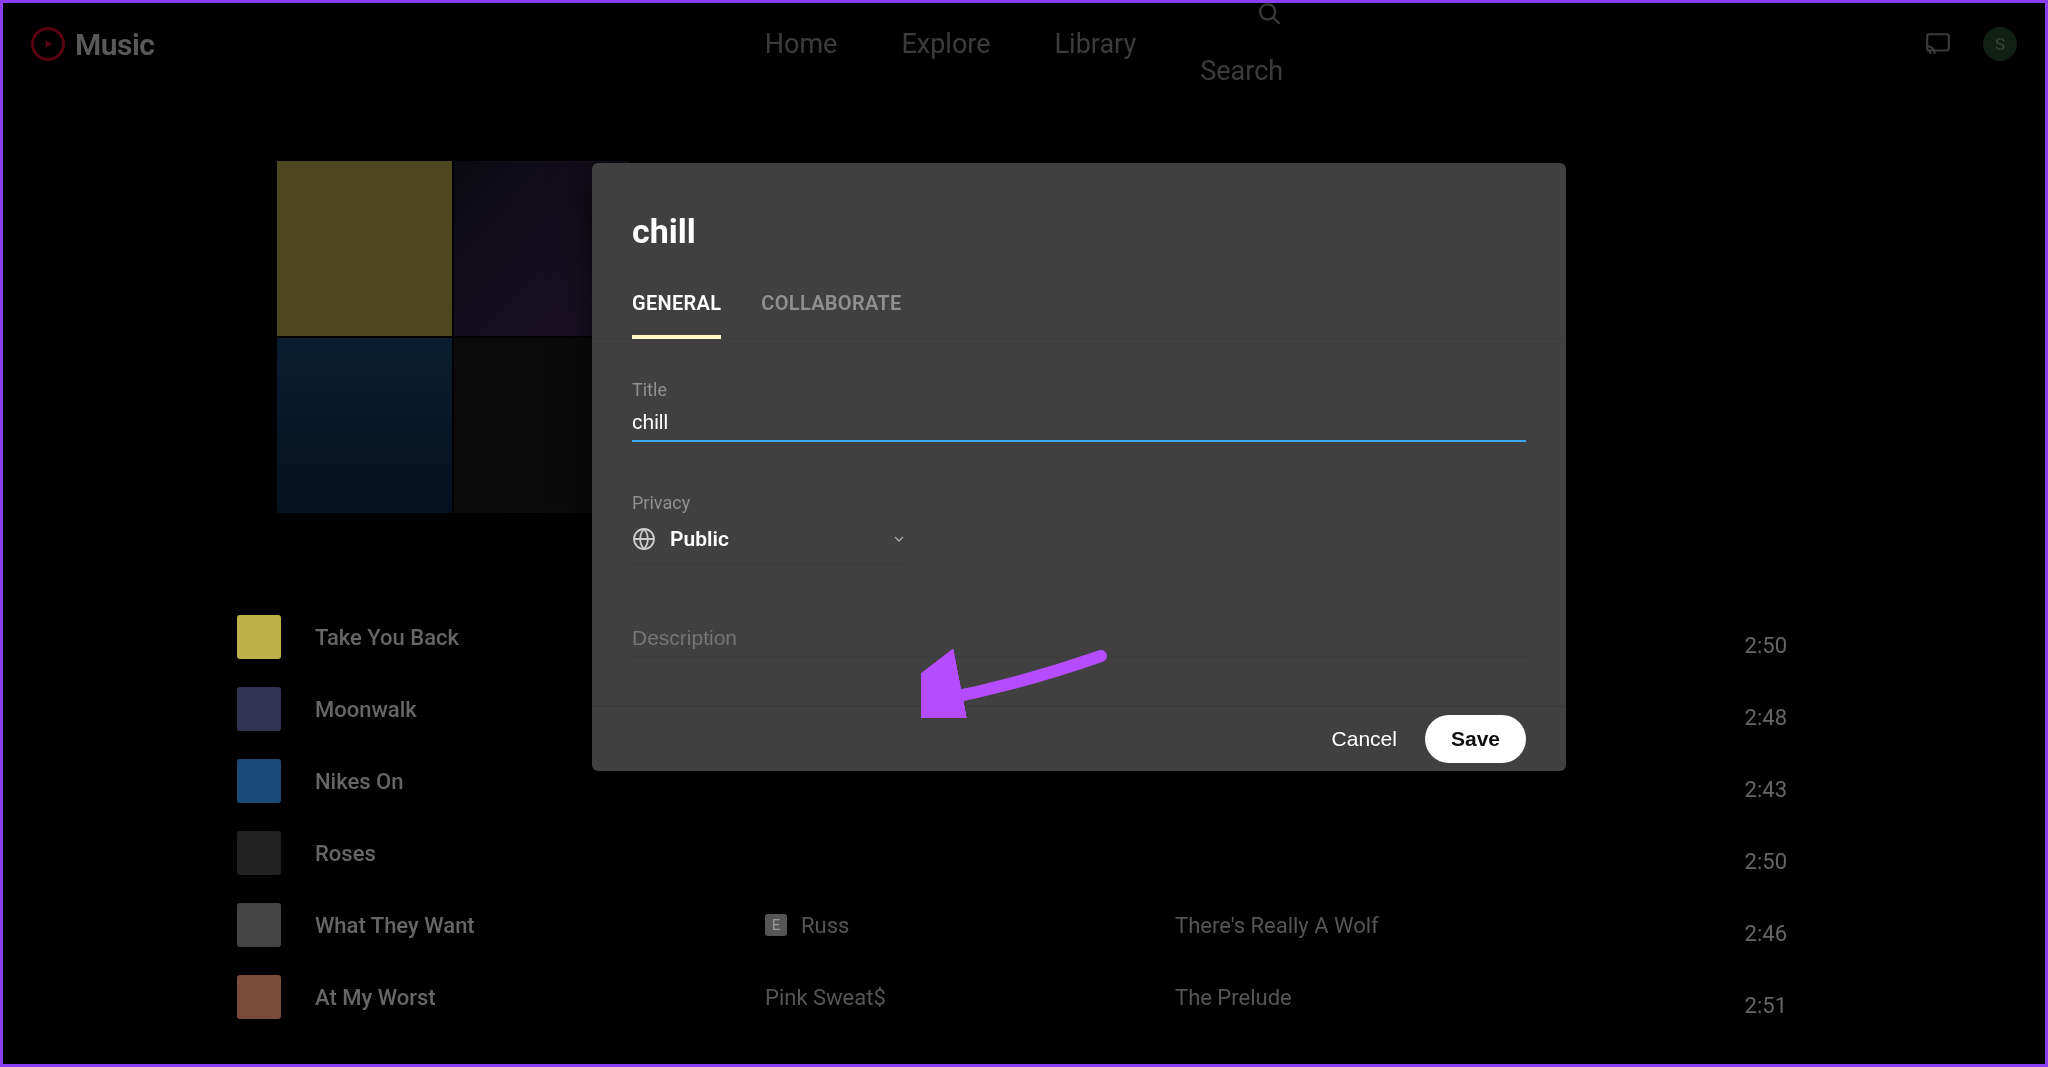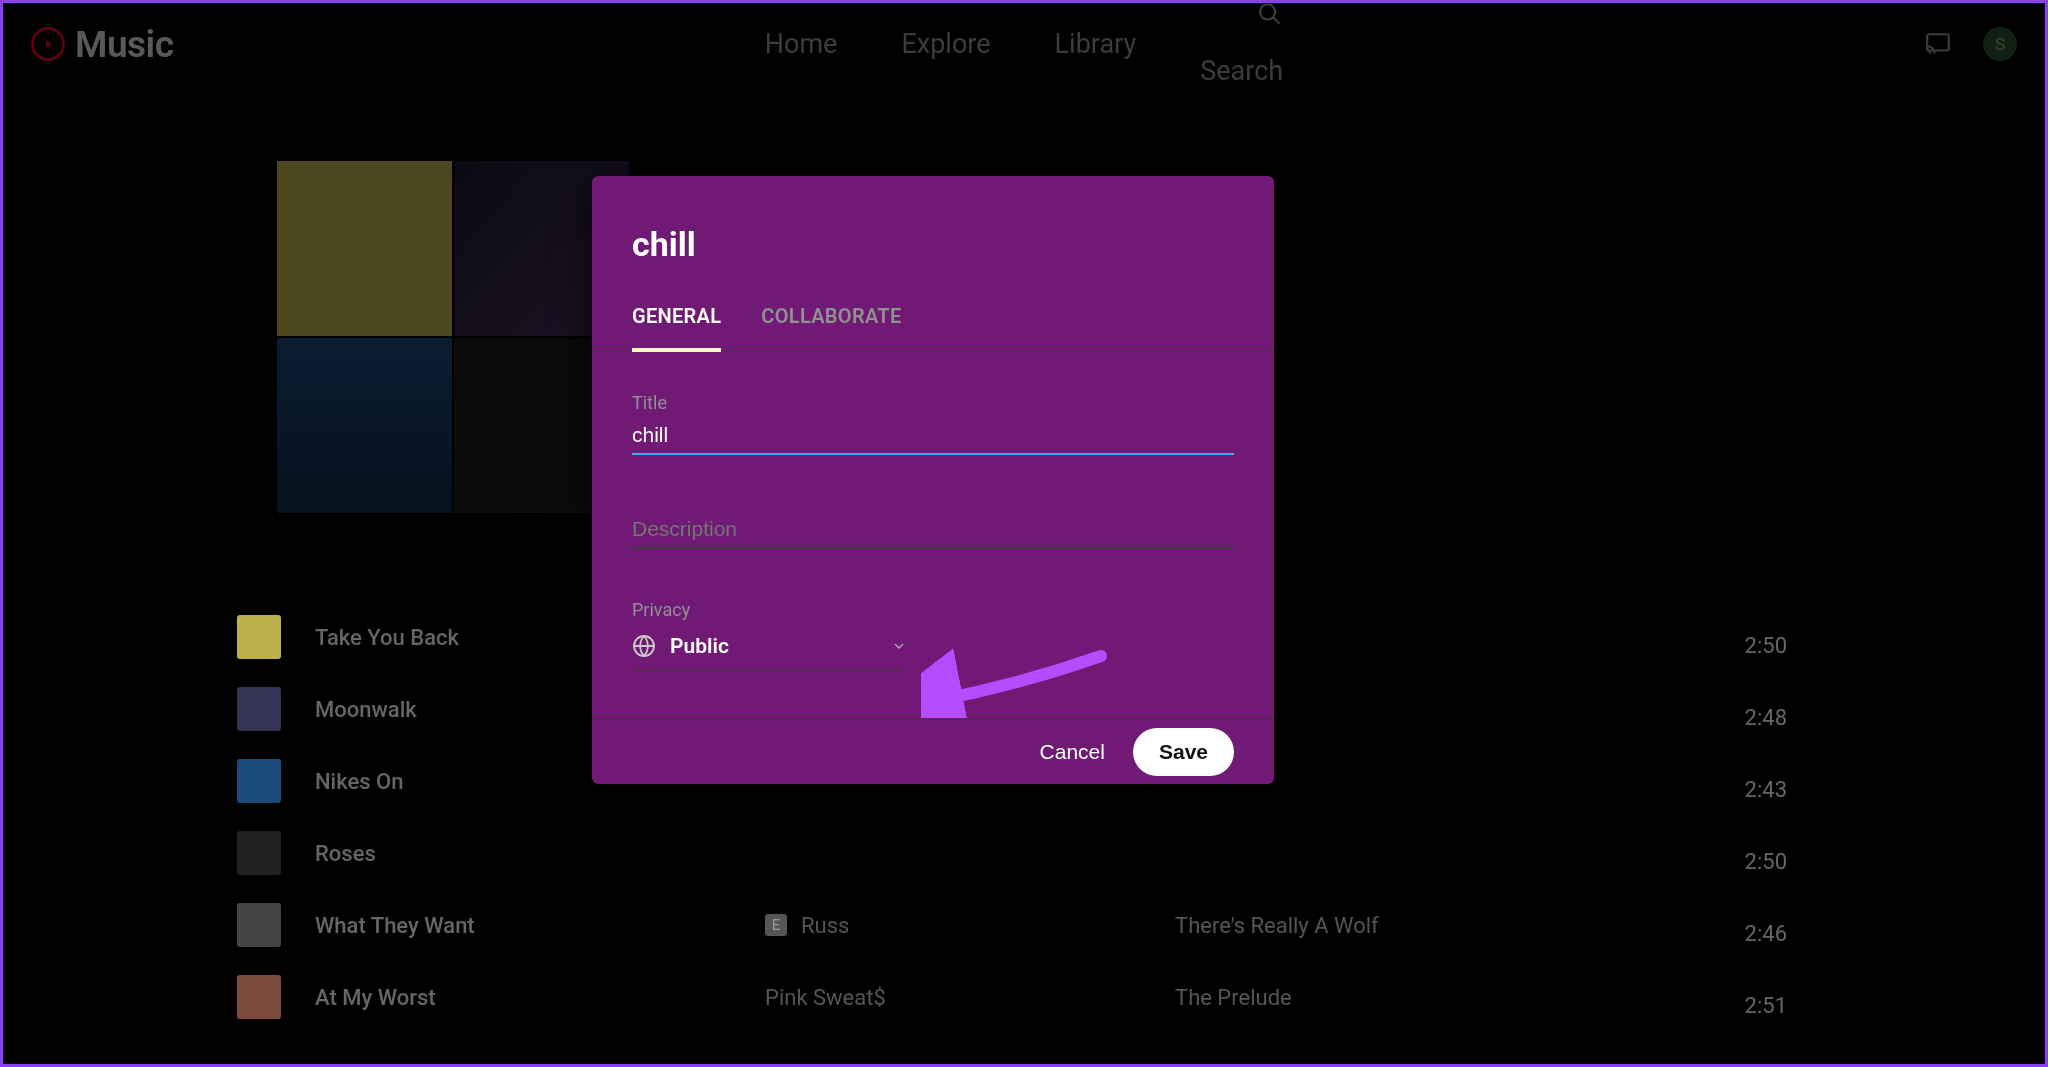--- a/index.html
+++ b/index.html
@@ -19,21 +19,21 @@
     align-items: center;
     padding: 0 28px;
   }
   .logo-wrap { display: flex; align-items: center; gap: 10px; opacity: 0.35; }
   .logo-play {
     width: 34px; height: 34px; border-radius: 50%;
     border: 3px solid #ff0033;
     display: flex; align-items: center; justify-content: center;
   }
   .logo-play svg { display:block; }
-  .logo-text { font-size: 37px; font-weight: 600; letter-spacing: -0.5px; }
+  .logo-text { font-size: 30px; font-weight: 600; letter-spacing: -0.5px; }
   .nav-center {
     position: absolute; left: 50%; top: 0; height: 82px;
     transform: translateX(-50%);
     display: flex; align-items: center; gap: 64px;
     opacity: 0.35;
   }
   .nav-item { font-size: 27px; color: #aaa; cursor: pointer; }
   .nav-item.search { display: flex; align-items: flex-end; gap: 28px; flex-direction: column; }
   .search-icon { width: 26px; height: 26px; }
   .topbar-right { margin-left: auto; display: flex; align-items: center; gap: 30px; opacity: 0.35;}
@@ -81,23 +81,23 @@
   .t5bg { background: #444; }
   .t6bg { background: #7a4a3a; }
   .track-title { color: #666; font-weight: 500; }
   .track-artist { display:flex; align-items:center; gap:14px;}
   .explicit { display:inline-flex;width:22px;height:22px;background:#555;border-radius:3px;align-items:center;justify-content:center;font-size:15px;color:#999;}
   .track-dur { text-align: right; color: #666; margin-top: 16px; }
 
   .modal {
     position: absolute;
     left: 589px;
-    top: 173px;
-    width: 682px;
-    background: #701a75;
+    top: 160px;
+    width: 974px;
+    background: #404040;
     border-radius: 6px;
     box-shadow: 0 8px 40px rgba(0,0,0,0.8);
     z-index: 10;
   }
   .modal-header {
     padding: 48px 40px 0 40px;
     font-size: 34px;
     font-weight: 700;
     color: #fff;
   }
@@ -269,37 +269,37 @@
 <div class="modal">
   <div class="modal-header">chill</div>
   <div class="modal-tabs">
     <div class="modal-tab active">GENERAL</div>
     <div class="modal-tab">COLLABORATE</div>
   </div>
   <div class="modal-body">
     <div class="field-group">
       <div class="field-label">Title</div>
       <input class="field-input active" value="chill" style="">
-    </div>
-    <div class="field-group desc">
-      <input class="field-input" placeholder="Description" style="">
     </div>
     <div class="field-group priv">
       <div class="field-label">Privacy</div>
       <div class="privacy-select">
         <svg class="globe" viewBox="0 0 24 24" fill="none" stroke="#ccc" stroke-width="1.8">
             <circle cx="12" cy="12" r="10"></circle>
             <path d="M2 12h20M12 2a15 15 0 0 1 0 20M12 2a15 15 0 0 0 0 20"></path>
           </svg>
         <div class="privacy-text">Public</div>
         <svg class="chev" viewBox="0 0 24 24" fill="none" stroke="#aaa" stroke-width="2">
             <polyline points="6 9 12 15 18 9"></polyline>
           </svg>
       </div>
     </div>
+    <div class="field-group desc">
+      <input class="field-input" placeholder="Description" style="">
+    </div>
   </div>
   <div class="modal-footer">
     <button class="btn btn-cancel">Cancel</button>
     <button class="btn btn-save">Save</button>
   </div>
 </div>
 
 <svg class="annotation-arrow" viewBox="0 0 190 72">
   <defs>
     <marker id="arrhead" markerWidth="8" markerHeight="8" refX="2" refY="4" orient="auto">

